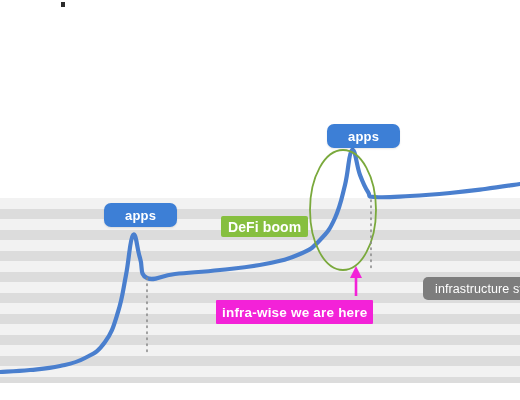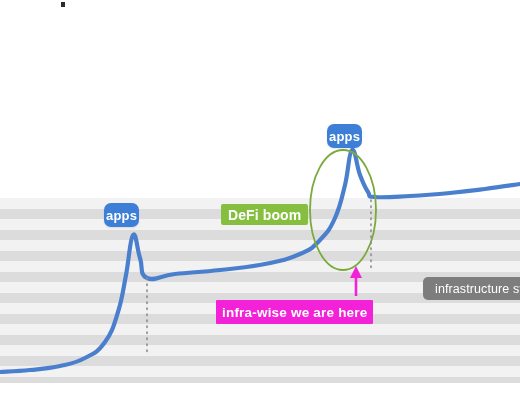--- a/index.html
+++ b/index.html
@@ -45,32 +45,33 @@
     box-sizing: border-box;
     color: #ffffff;
     white-space: nowrap;
   }
   .badge-apps {
     background: #3d7fd6;
     border-radius: 7px;
     font-size: 13px;
     font-weight: bold;
     letter-spacing: 0.2px;
-    padding: 0 2px;
+    padding: 0 21px;
     height: 24px;
     box-shadow: 0 1px 2px rgba(0,0,0,0.10);
   }
   .badge-defi {
     background: #86bf3f;
     border-radius: 2px;
     font-size: 14px;
     font-weight: bold;
     letter-spacing: 0.1px;
     padding: 2px 7px;
     height: 21px;
+    margin-top: 12px;
   }
   .badge-infra-here {
     background: #f322d8;
     border-radius: 1px;
     font-size: 13.5px;
     font-weight: bold;
     letter-spacing: 0.2px;
     padding: 12px 6px;
     height: 20px;
   }

